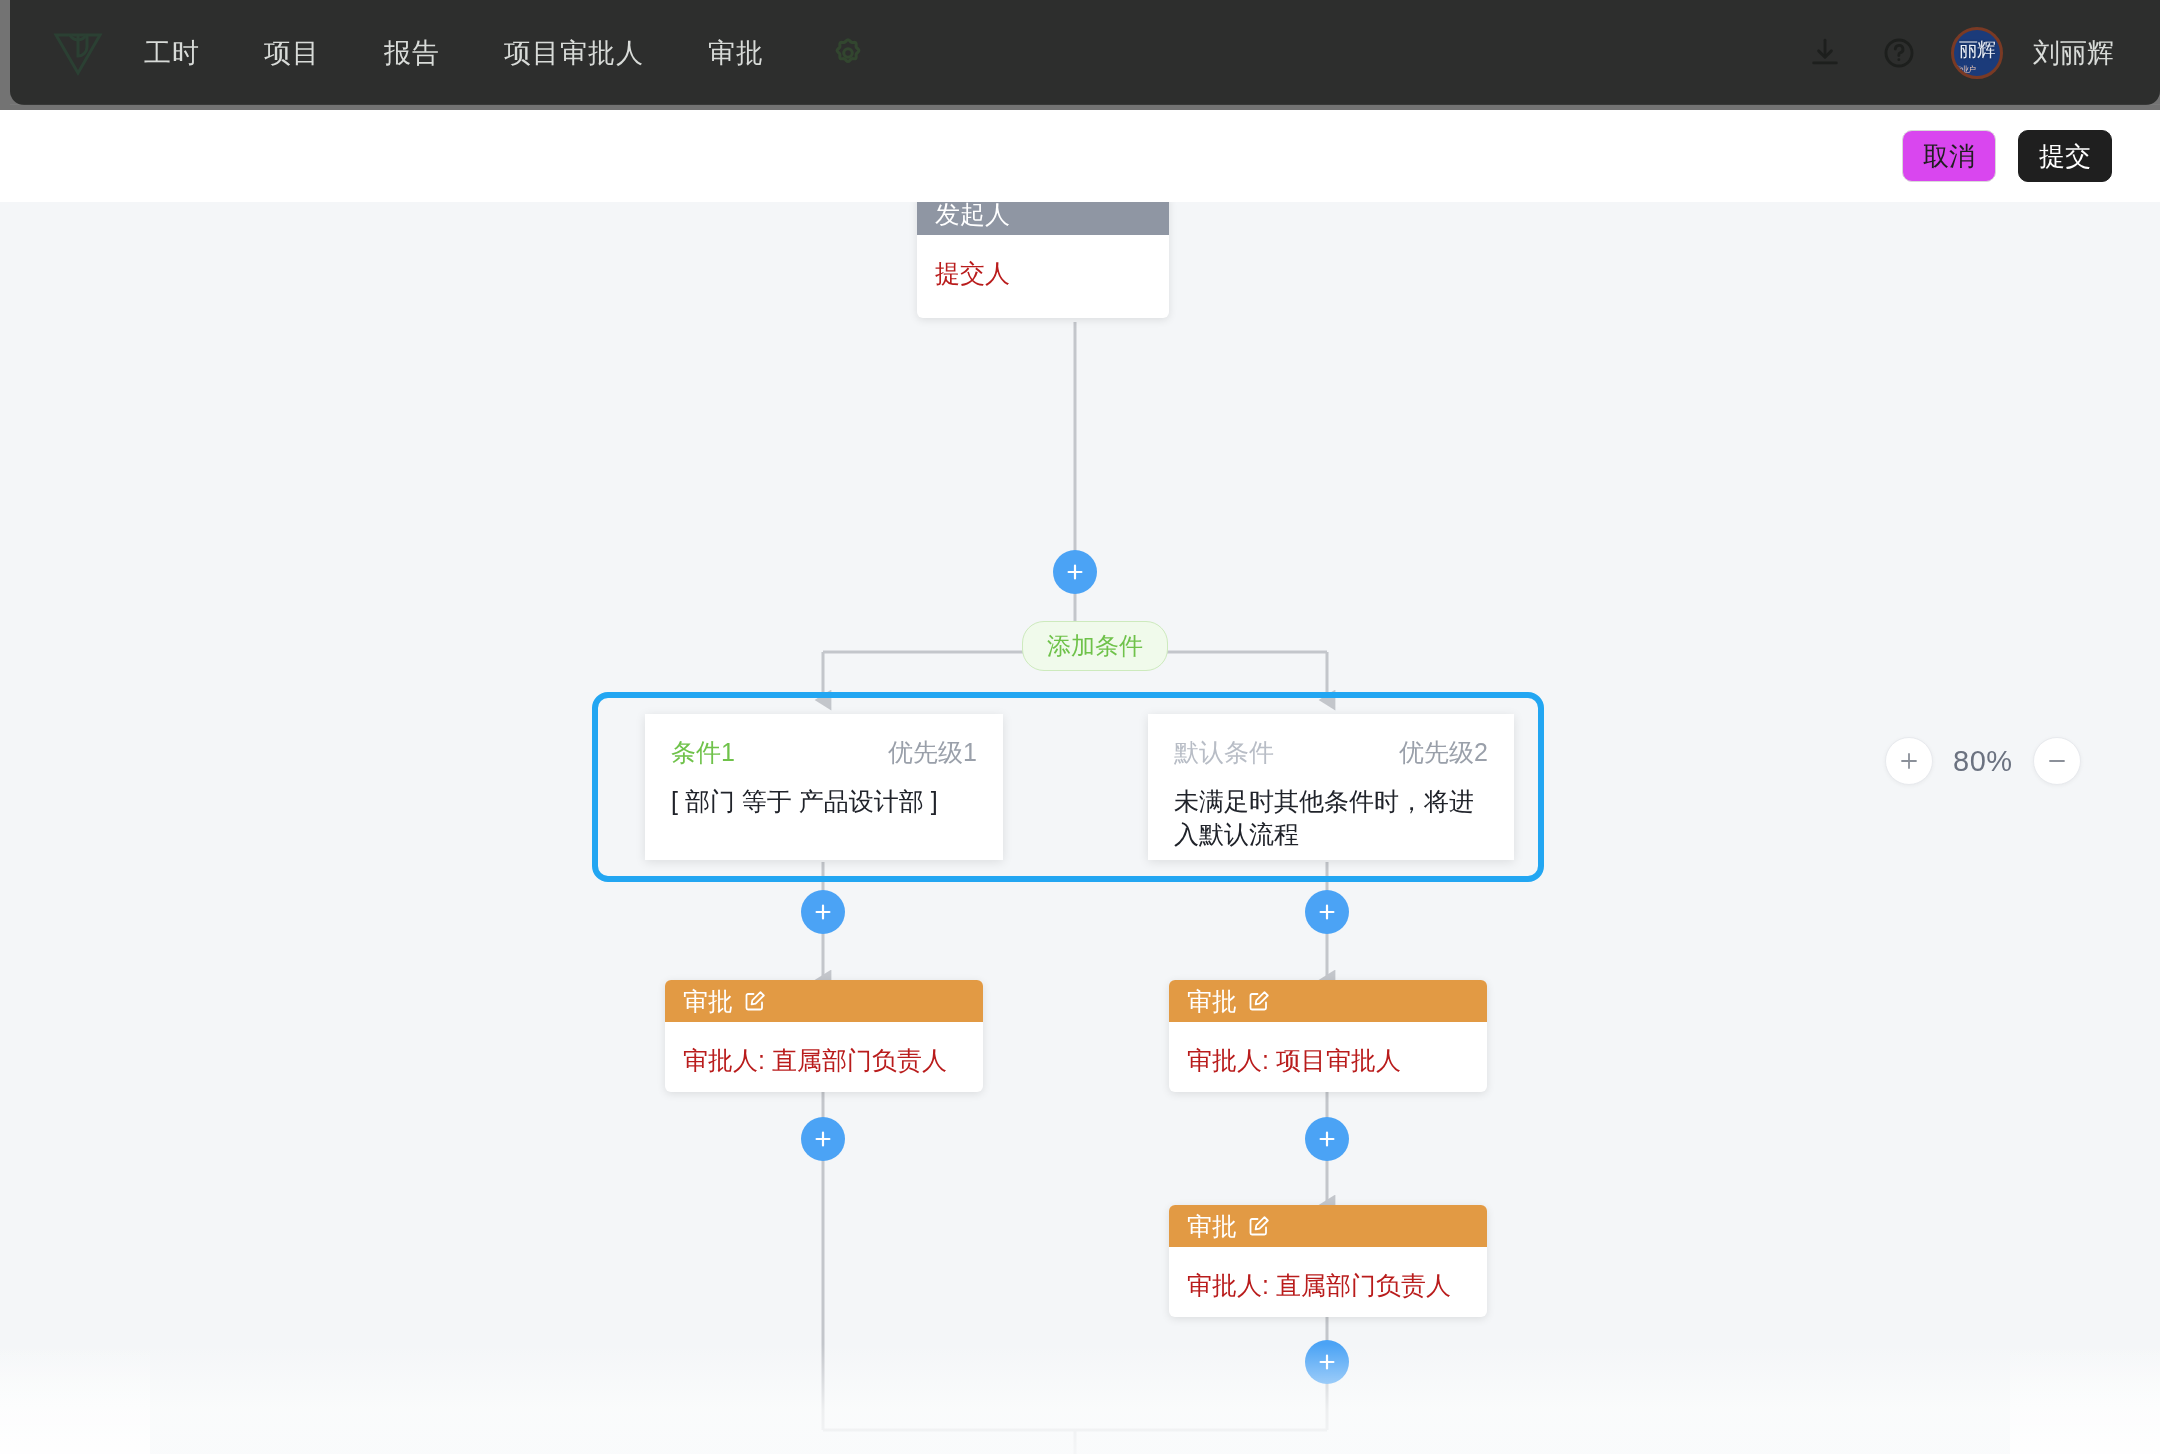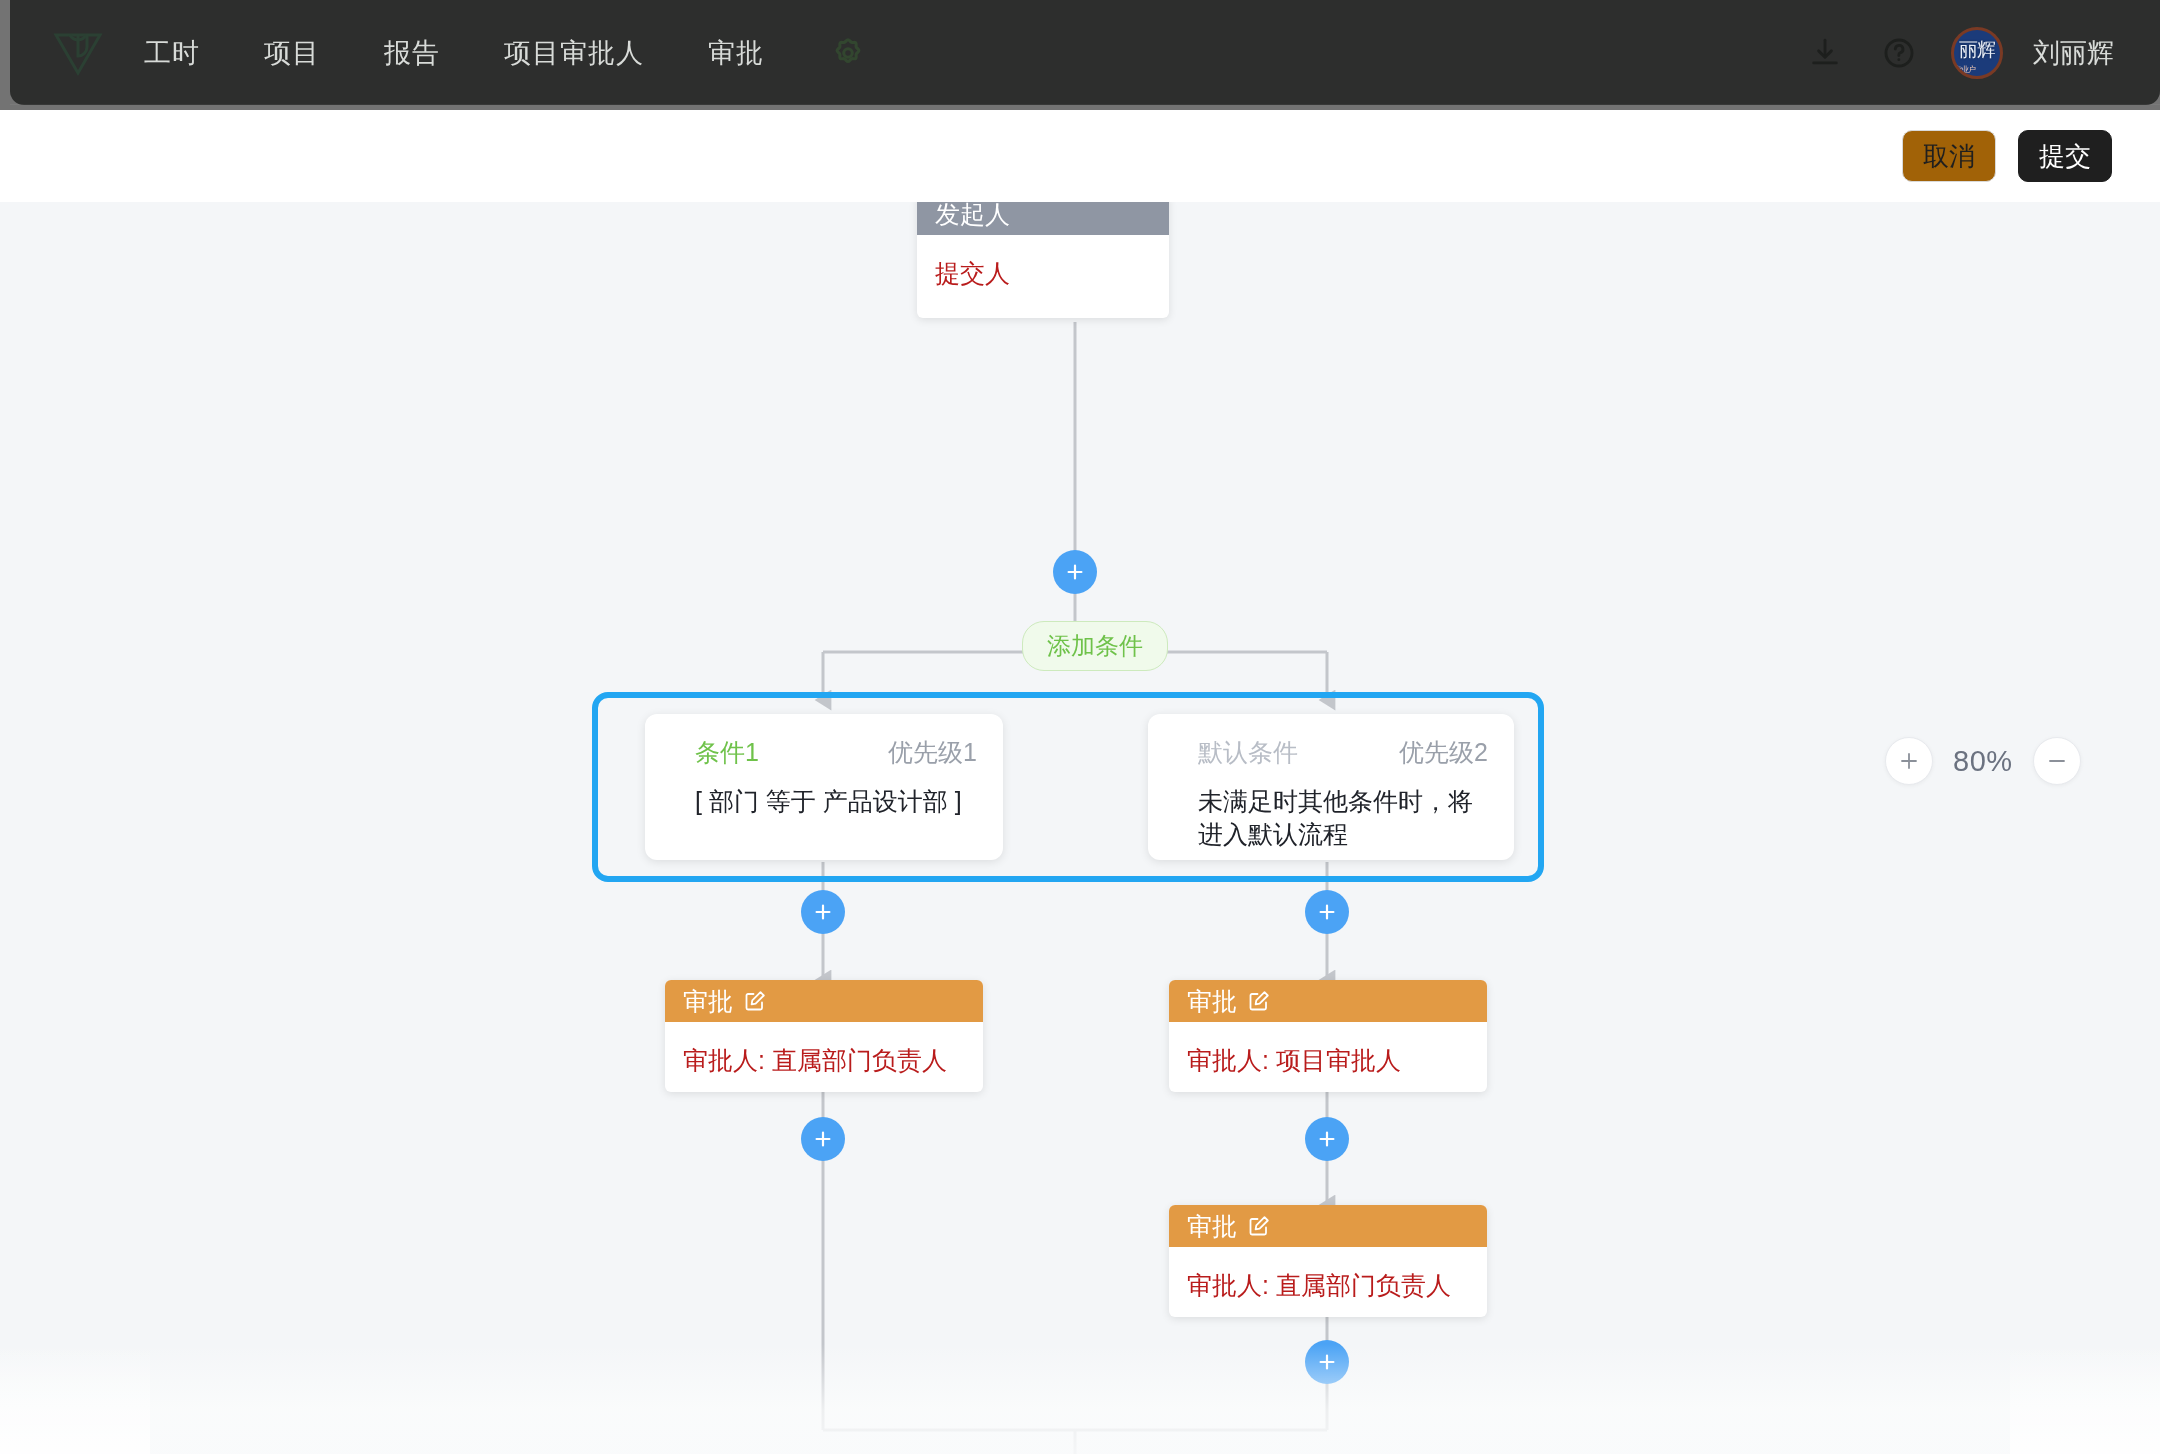--- a/index.html
+++ b/index.html
@@ -60,21 +60,21 @@
     background:#ffffff;
     display:flex; align-items:center; justify-content:flex-end;
     padding-right:48px; gap:22px;
   }
   .btn{
     font-size:26px; border-radius:10px; cursor:pointer;
     display:flex;align-items:center;justify-content:center;
     height:52px; min-width:92px; padding:0 20px;
     font-family:inherit;
   }
-  .btn-cancel{ background:#a16207; color:#1f1f1f; border:1px solid #d9d9d9; }
+  .btn-cancel{ background:#d946ef; color:#1f1f1f; border:1px solid #d9d9d9; }
   .btn-submit{ background:#1f1f1f; color:#ffffff; border:1px solid #1f1f1f; }
 
   
   #canvas{
     position:absolute; left:0; top:202px; width:2160px; height:1252px;
     background:#f4f6f8; overflow:hidden;
   }
   #canvas-fade{
     position:absolute; left:0; bottom:0; width:2160px; height:110px;
     pointer-events:none; z-index:40;
@@ -108,23 +108,23 @@
   }
 
   .edit-icon{ display:inline-flex; align-items:center; }
 
   
   .cond-group{
     position:absolute; border:6px solid #22a6f2; border-radius:16px;
     background:transparent; z-index:3;
   }
   .cond-card{
-    position:absolute; background:#fff; border-radius:12px;
+    position:absolute; background:#fff; border-radius:0;
     box-shadow:0 2px 10px rgba(0,0,0,.10);
-    z-index:4; overflow:hidden;padding-left:24px;
+    z-index:4; overflow:hidden;
   }
   .cond-top{
     display:flex; justify-content:space-between; align-items:baseline;
     padding:22px 26px 0 26px; font-size:25px;
   }
   .cond-title{ color:#6fc24a; }
   .cond-title.grey{ color:#b8bdc6; }
   .cond-prio{ color:#9aa0aa; }
   .cond-desc{ padding:16px 26px 0 26px; font-size:25px; color:#20232a; }
 

